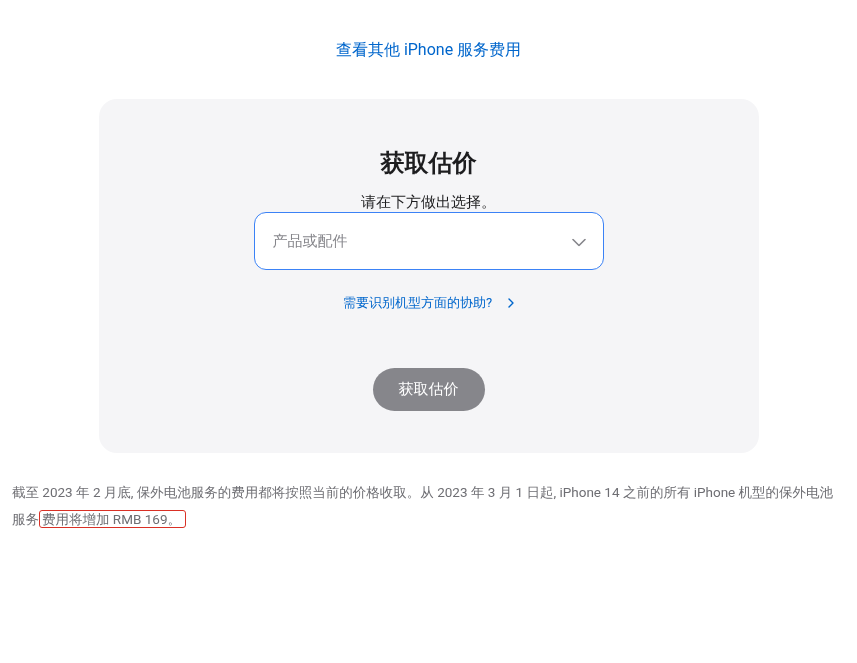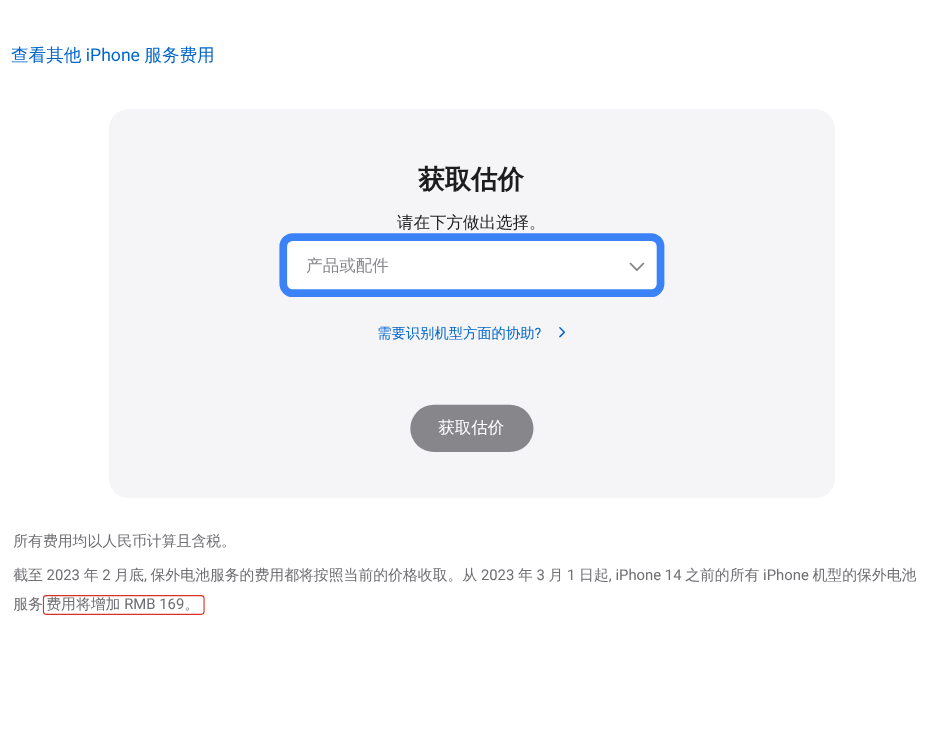--- a/index.html
+++ b/index.html
@@ -12,21 +12,21 @@
       background: #ffffff;
       width: 857px;
       height: 663px;
       overflow: hidden;
     }
     .container {
       width: 100%;
       padding: 40px 10px 0;
     }
     .top-link {
-      text-align: left;
+      text-align: center;
       color: #0066cc;
       font-size: 16px;
       margin-bottom: 38px;
       cursor: pointer;
     }
     .card {
       background: #f5f5f7;
       border-radius: 18px;
       width: 660px;
       margin: 0 auto;
@@ -45,21 +45,21 @@
     }
     .select-wrap {
       position: relative;
       width: 350px;
       margin: 0 auto 18px;
     }
     .select-box {
       width: 100%;
       height: 58px;
       background: #ffffff;
-      border: 7px solid #3b82f6;
+      border: 1px solid #3b82f6;
       border-radius: 12px;
       padding: 0 44px 0 18px;
       font-size: 15px;
       color: #86868b;
       text-align: left;
       cursor: pointer;
       appearance: none;
       display: flex;
       align-items: center;
     }
@@ -134,18 +134,17 @@
           </svg>
       </span>
     </div>
 
     <div>
       <button class="submit-btn">获取估价</button>
     </div>
   </div>
 
   <div class="footer-text">
-    <p>所有费用均以人民币计算且含税。</p>
     <p>
       <span>截至 2023 年 2 月底, 保外电池服务的费用都将按照当前的价格收取。从 2023 年 3 月 1 日起, iPhone 14 之前的所有 iPhone 机型的保外电池服务</span><span class="highlight-box">费用将增加 RMB 169。</span>
     </p>
   </div>
 </div>
 
 </body></html>

